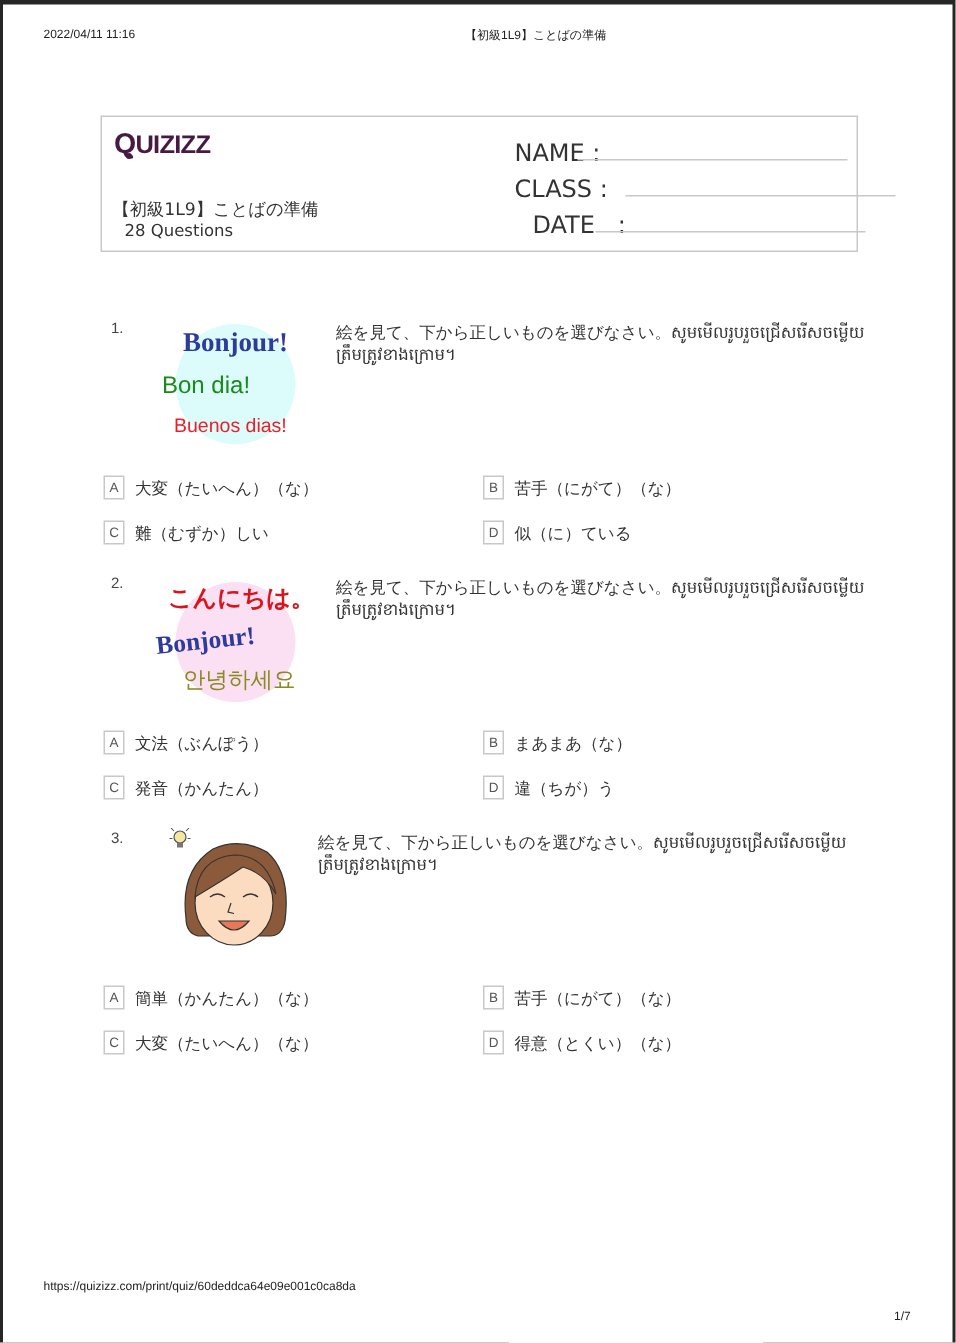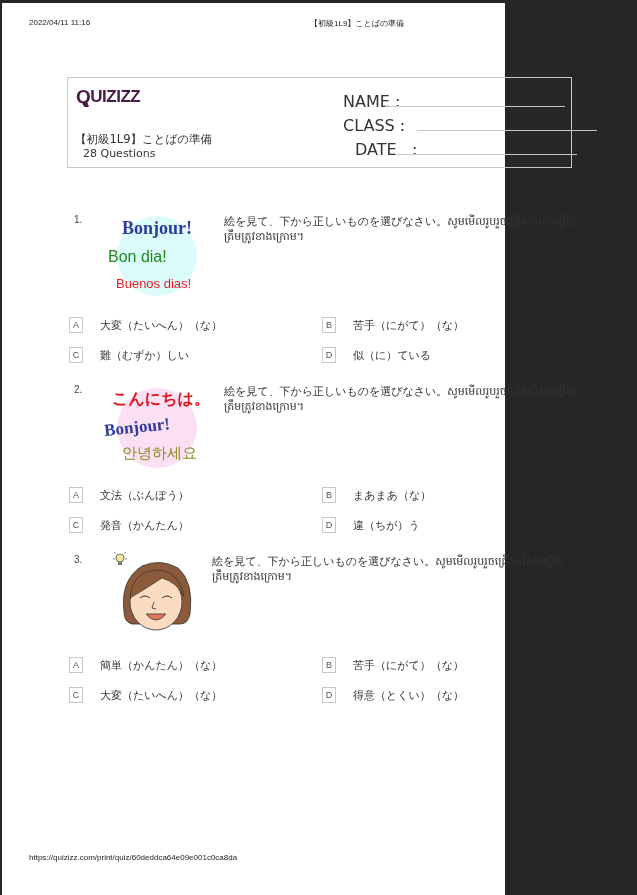--- a/index.html
+++ b/index.html
@@ -3,21 +3,21 @@
   <meta charset="utf-8">
   <style>
     html, body { margin: 0; padding: 0; }
     body {
       width: 637px; height: 895px; position: relative; overflow: hidden;
       background: #262626;
       font-family: "DejaVu Sans", "Liberation Sans", sans-serif;
       color: #333;
     }
     .page {
-      position: absolute; left: 2px; top: 3px; width: 503px; height: 892px;
+      position: absolute; left: 2px; top: 3px; width: 633px; height: 892px;
       background: #ffffff;
     }
     .print-header, .print-footer {
       position: absolute; font-family: "Liberation Sans", sans-serif;
       font-size: 8px; color: #222;
     }
     .ph-date { left: 27px; top: 15px; }
     .ph-title { left: 308px; top: 15px; }
     .pf-url { left: 27px; top: 850px; }
     .pf-page { left: 594px; top: 870px; text-align: right; }
@@ -71,21 +71,21 @@
     }
     .options { position: absolute; left: -5px; width: 460px; }
     .opt {
       position: absolute; display: flex; align-items: center; height: 18px;
     }
     .opt-letter {
       width: 14px; height: 16px; border: 1px solid #c8c8c8; box-sizing: border-box;
       display: flex; align-items: center; justify-content: center;
       font-family: "Liberation Sans", sans-serif; font-size: 9px; color: #555;
     }
-    .opt-text { margin-left: 17px; font-size: 11px; color: #333; white-space: nowrap; }
+    .opt-text { margin-left: 7px; font-size: 11px; color: #333; white-space: nowrap; }
     .o-a { left: 0; top: 0; }
     .o-b { left: 253px; top: 0; }
     .o-c { left: 0; top: 30px; }
     .o-d { left: 253px; top: 30px; }
   </style>
 </head>
 <body>
 
 <div class="page">
 

